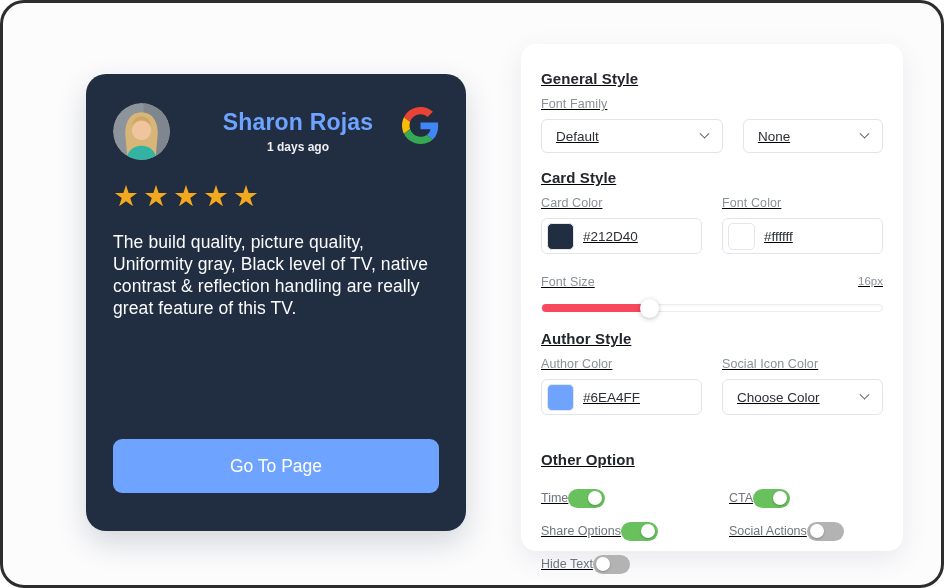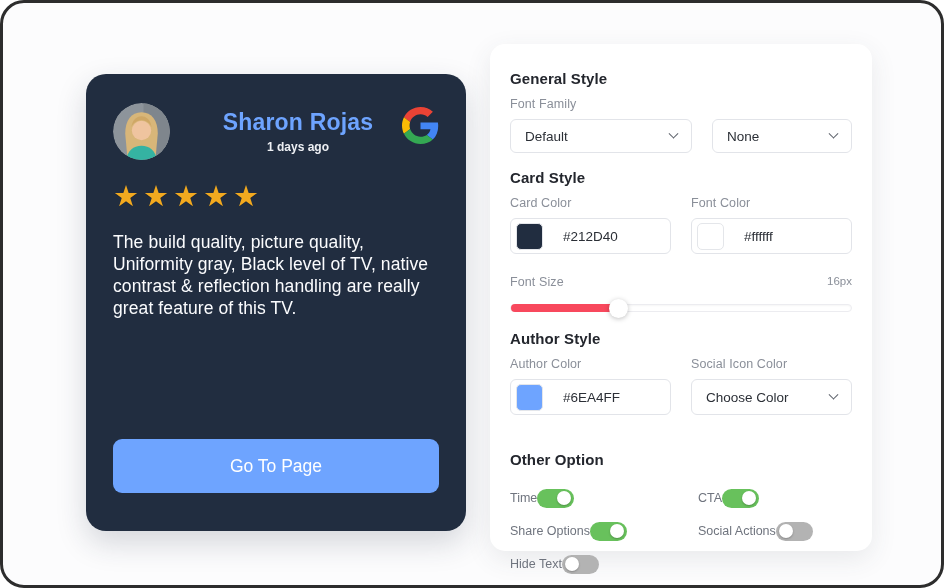--- a/index.html
+++ b/index.html
@@ -64,26 +64,27 @@
     border: none; border-radius: 9px;
     background: #6EA4FF;
     color: #ffffff; font-size: 17.5px; font-weight: 500;
     font-family: "Liberation Sans", sans-serif;
     cursor: pointer;
   }
 
   
   .panel {
     position: absolute;
-    left: 487px; top: 41px;
+    left: 518px; top: 41px;
     width: 382px; height: 507px;
     background: #ffffff;
     border-radius: 15px;
     box-shadow: 0 8px 26px rgba(60,64,80,0.10);
     padding: 22px 20px;
+    text-decoration: underline;
   }
   .sec-heading {
     font-size: 15px; font-weight: 700; color: #23262d;
     letter-spacing: 0.1px;
   }
   .field-label {
     font-size: 12.5px; color: #8a8f99;
     letter-spacing: 0.1px;
   }
   .row { display: flex; gap: 20px; text-align: center; }
@@ -104,21 +105,21 @@
     border-bottom: 1.6px solid #5a5f68;
     transform: rotate(45deg) translate(-2px,-2px);
   }
 
   .color-input {
     height: 36px;
     border: 1px solid #e2e4e9; border-radius: 6px;
     background: #fff;
     display: flex; align-items: center;
     padding: 0 10px 0 5px;
-    gap: 20px;
+    gap: 9px;
     cursor: pointer;
   }
   .swatch {
     width: 27px; height: 27px; border-radius: 5px;
     border: 1px solid #e4e6ea;
     flex: 0 0 27px;
   }
   .cval { font-size: 13.5px; color: #2b2f36; }
 
   .fs-row { display: flex; justify-content: space-between; align-items: flex-start; margin-top: 21px; }

